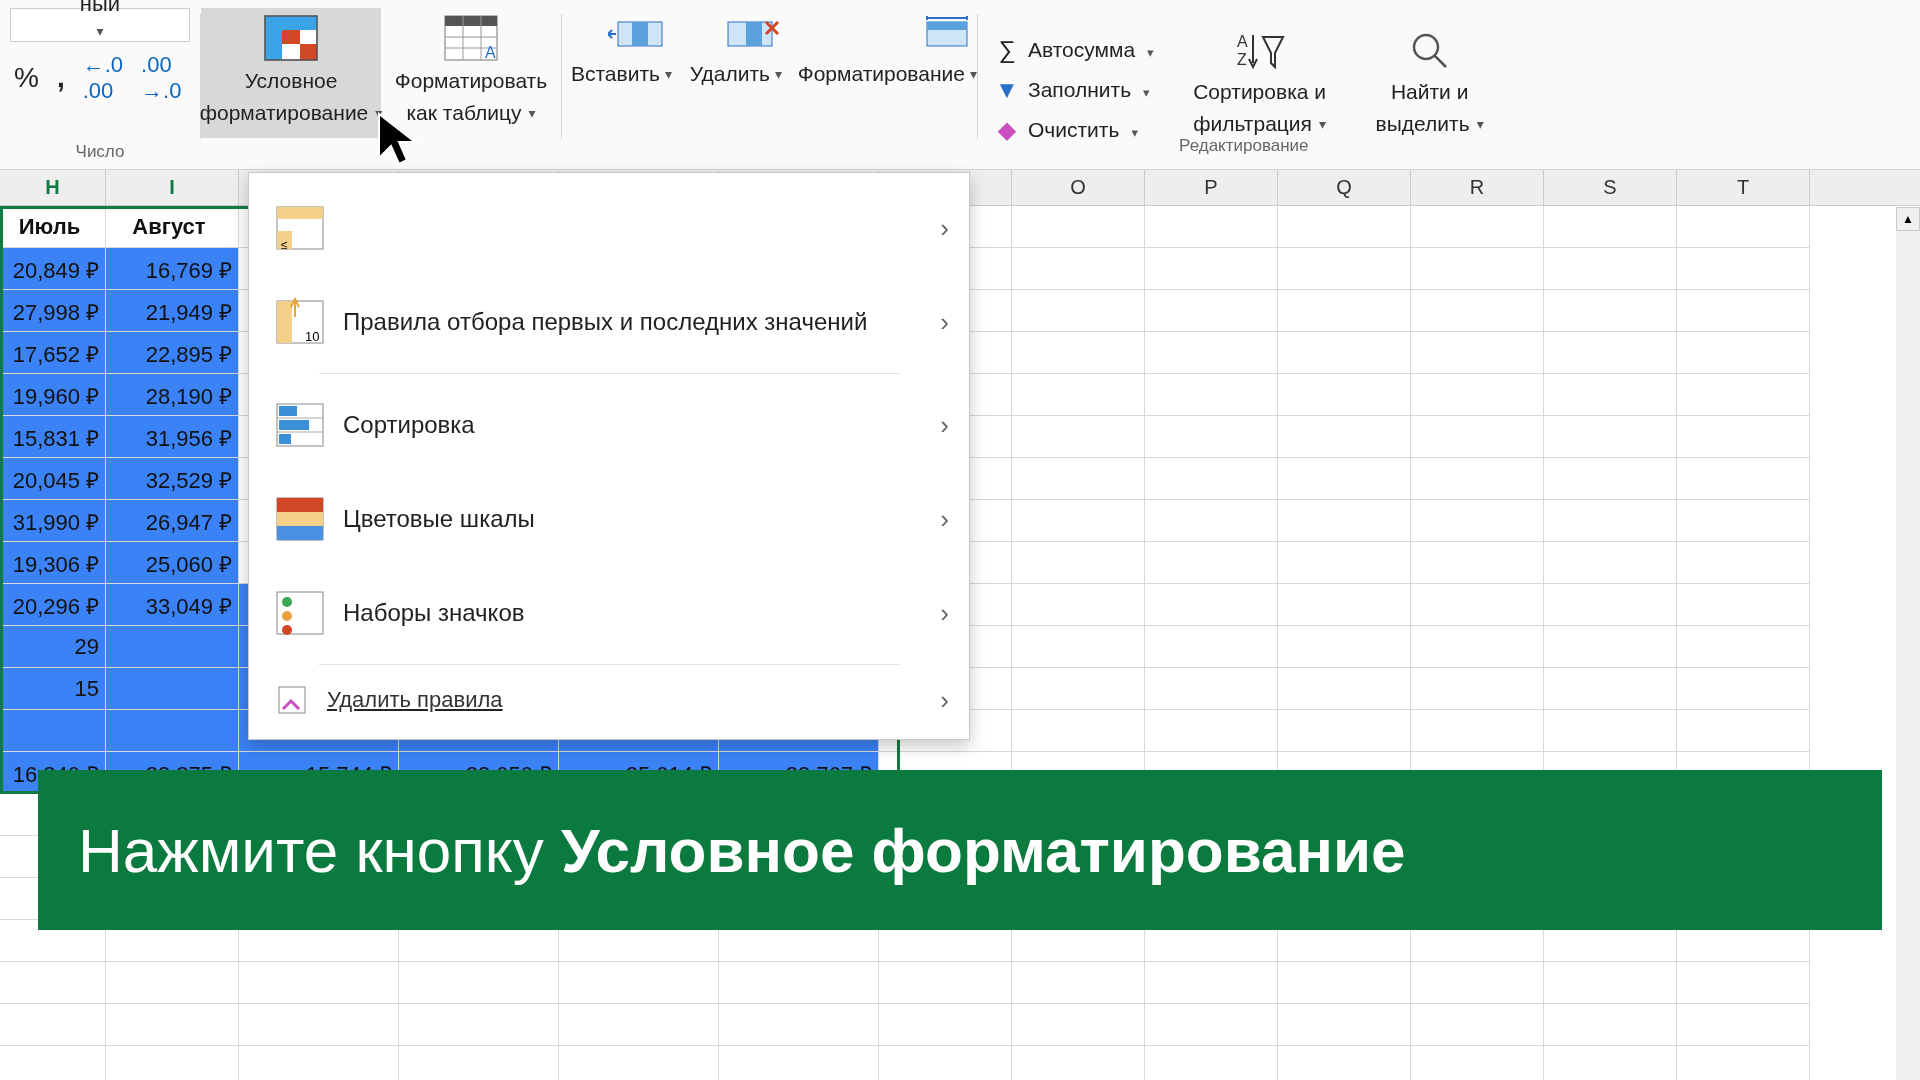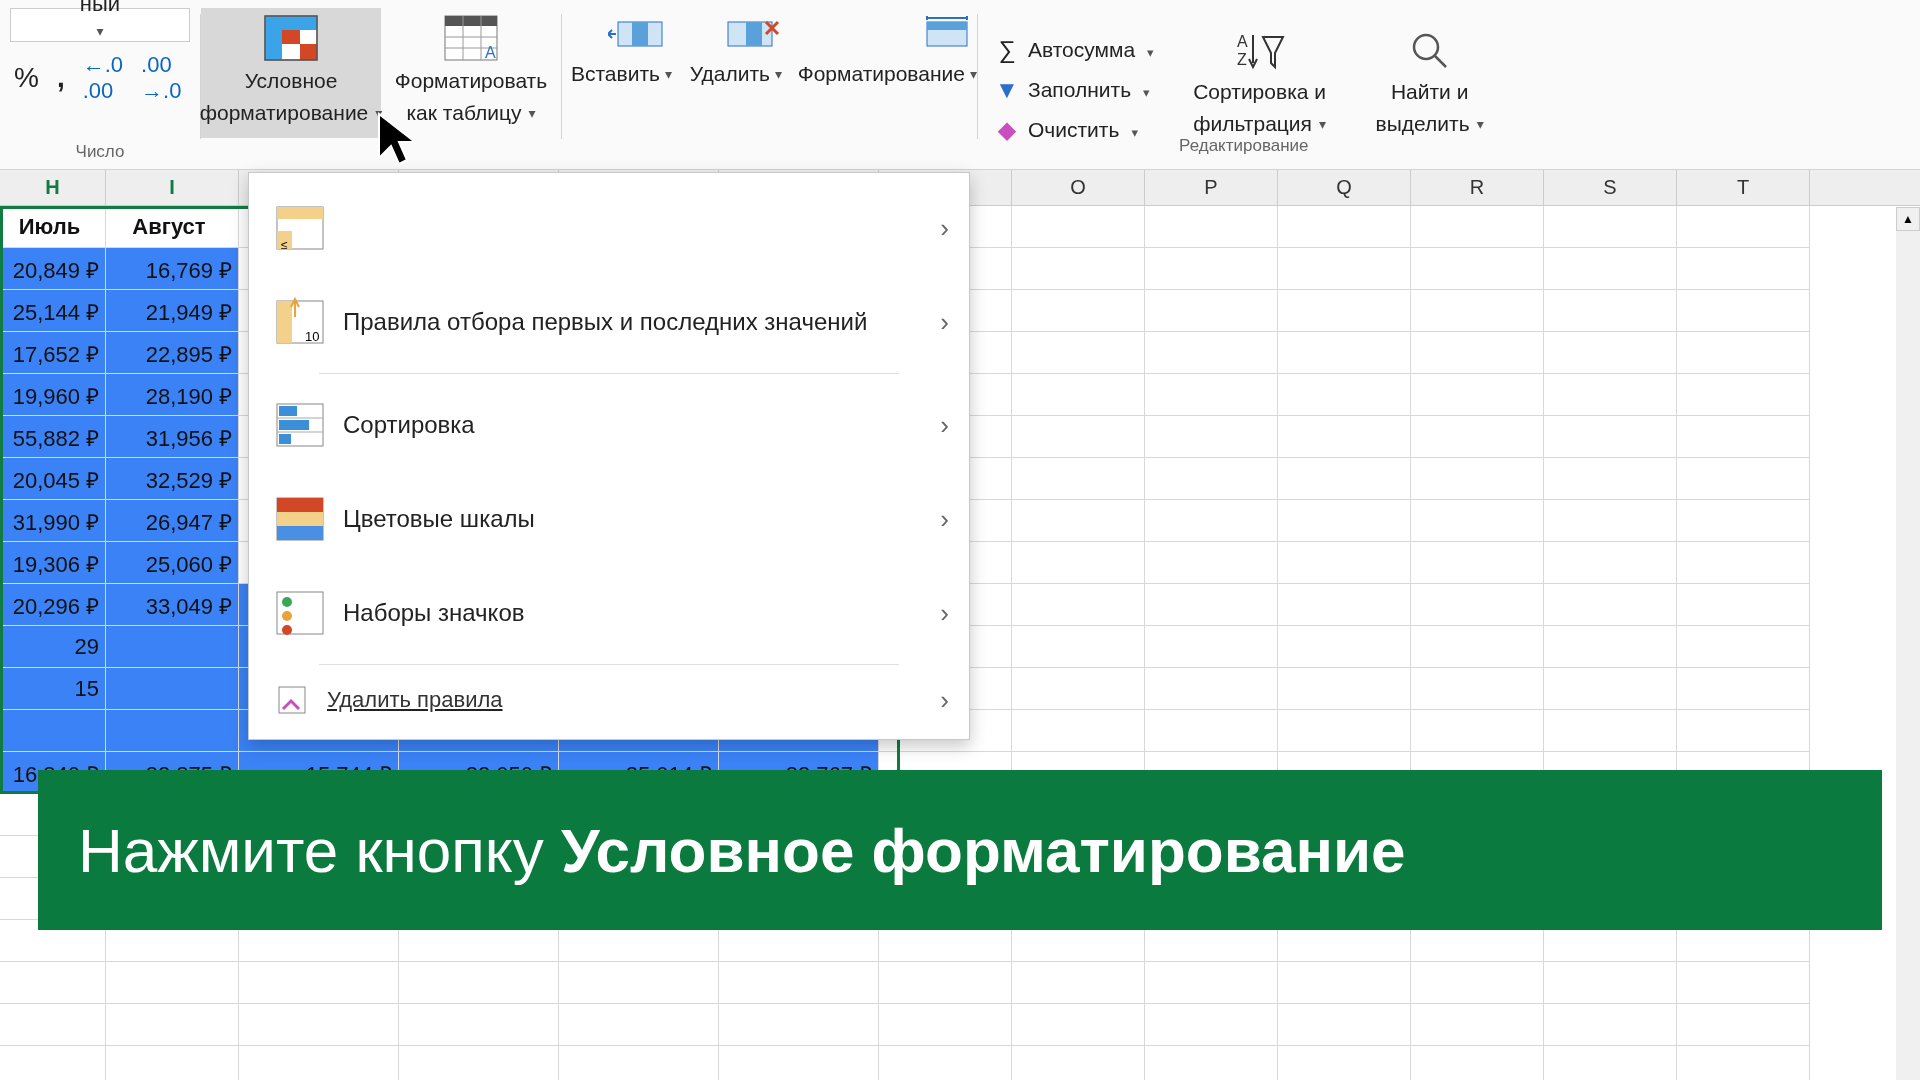--- a/index.html
+++ b/index.html
@@ -266,21 +266,21 @@
         <div class="cell" style="width:160px"></div>
     <div class="cell"></div>
         <div class="cell"></div>
         <div class="cell"></div>
         <div class="cell"></div>
         <div class="cell"></div>
         <div class="cell"></div>
         <div class="cell"></div>
       </div>
       <div class="row">
-        <div class="cell narrow sel">25,144 ₽</div>
+        <div class="cell narrow sel">27,998 ₽</div>
     <div class="cell sel">21,949 ₽</div>
     <div class="cell" style="width:160px"></div>
         <div class="cell" style="width:160px"></div>
         <div class="cell" style="width:160px"></div>
         <div class="cell" style="width:160px"></div>
     <div class="cell"></div>
         <div class="cell"></div>
         <div class="cell"></div>
         <div class="cell"></div>
         <div class="cell"></div>
@@ -311,21 +311,21 @@
         <div class="cell" style="width:160px"></div>
     <div class="cell"></div>
         <div class="cell"></div>
         <div class="cell"></div>
         <div class="cell"></div>
         <div class="cell"></div>
         <div class="cell"></div>
         <div class="cell"></div>
       </div>
       <div class="row">
-        <div class="cell narrow sel">55,882 ₽</div>
+        <div class="cell narrow sel">15,831 ₽</div>
     <div class="cell sel">31,956 ₽</div>
     <div class="cell" style="width:160px"></div>
         <div class="cell" style="width:160px"></div>
         <div class="cell" style="width:160px"></div>
         <div class="cell" style="width:160px"></div>
     <div class="cell"></div>
         <div class="cell"></div>
         <div class="cell"></div>
         <div class="cell"></div>
         <div class="cell"></div>

